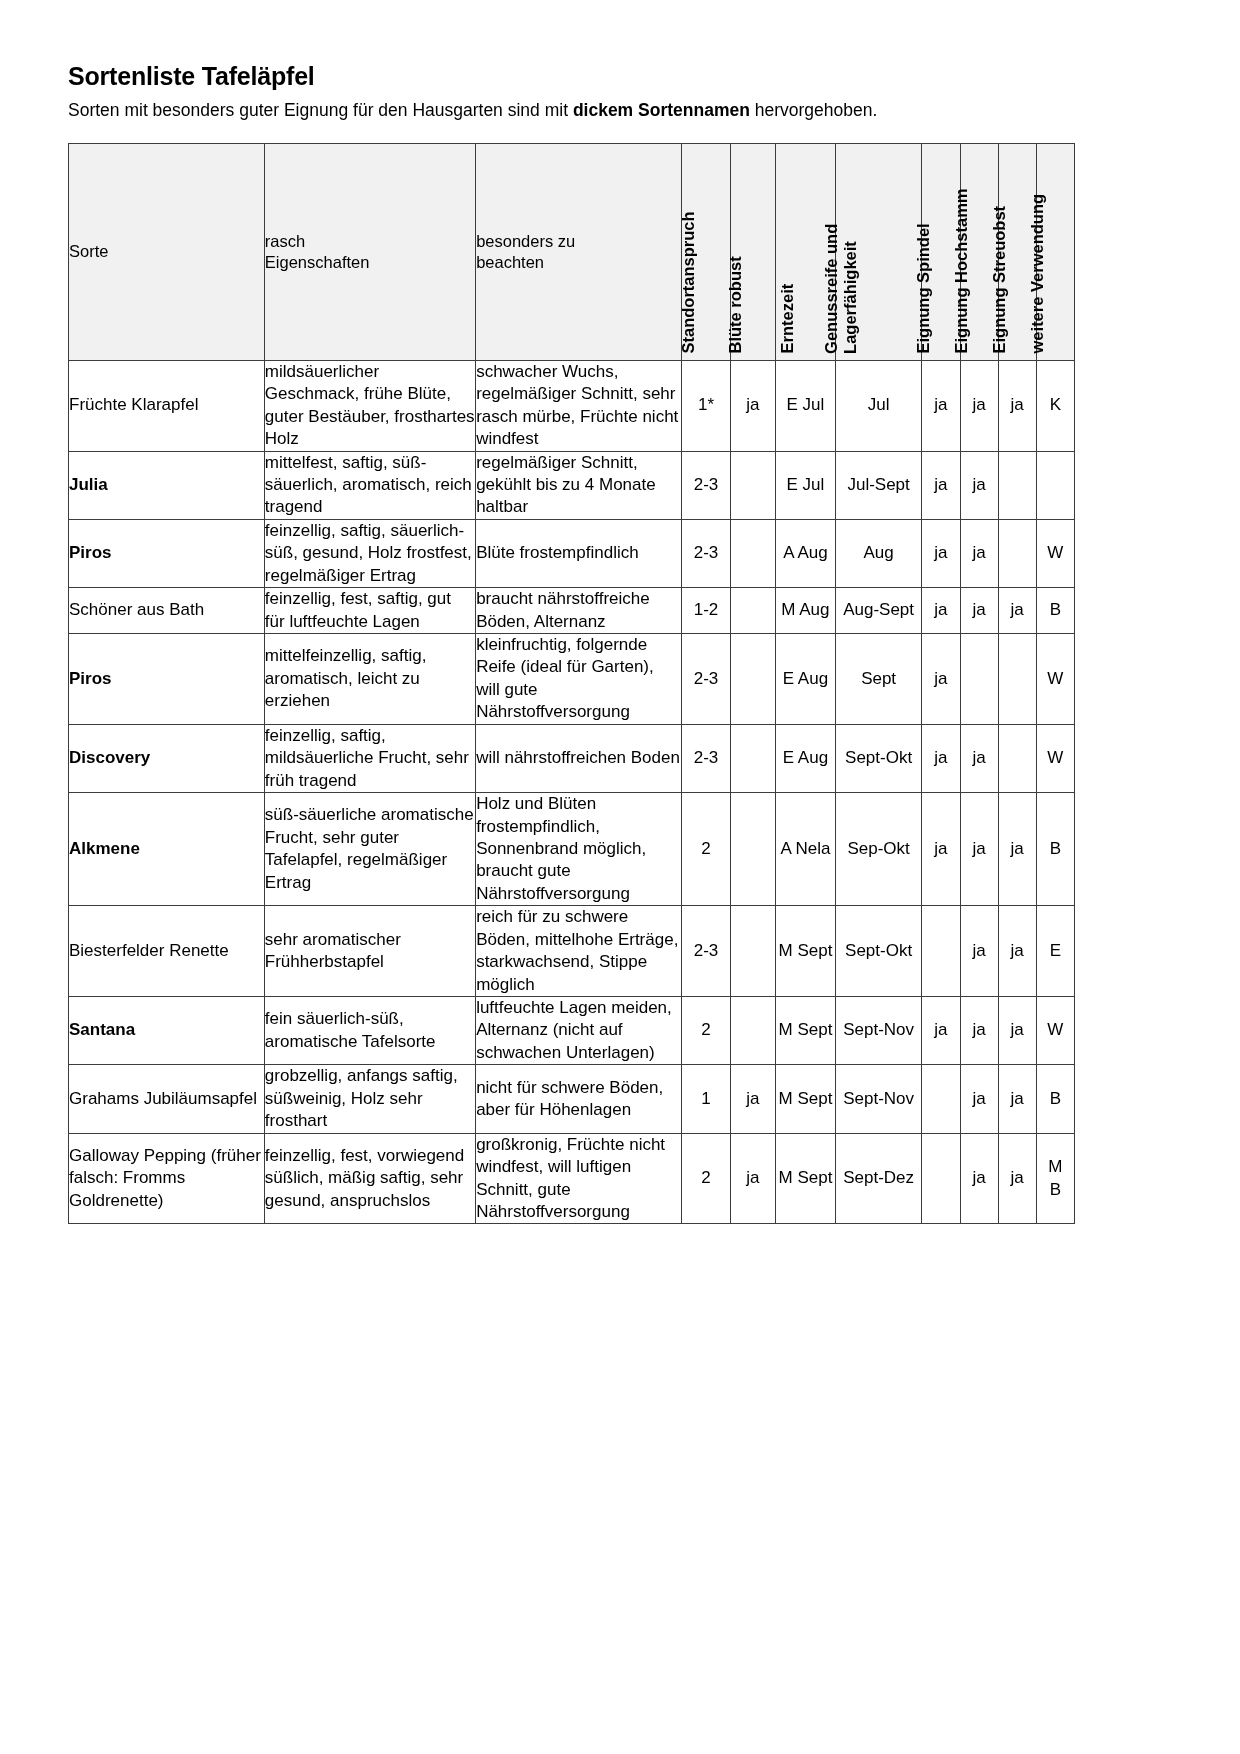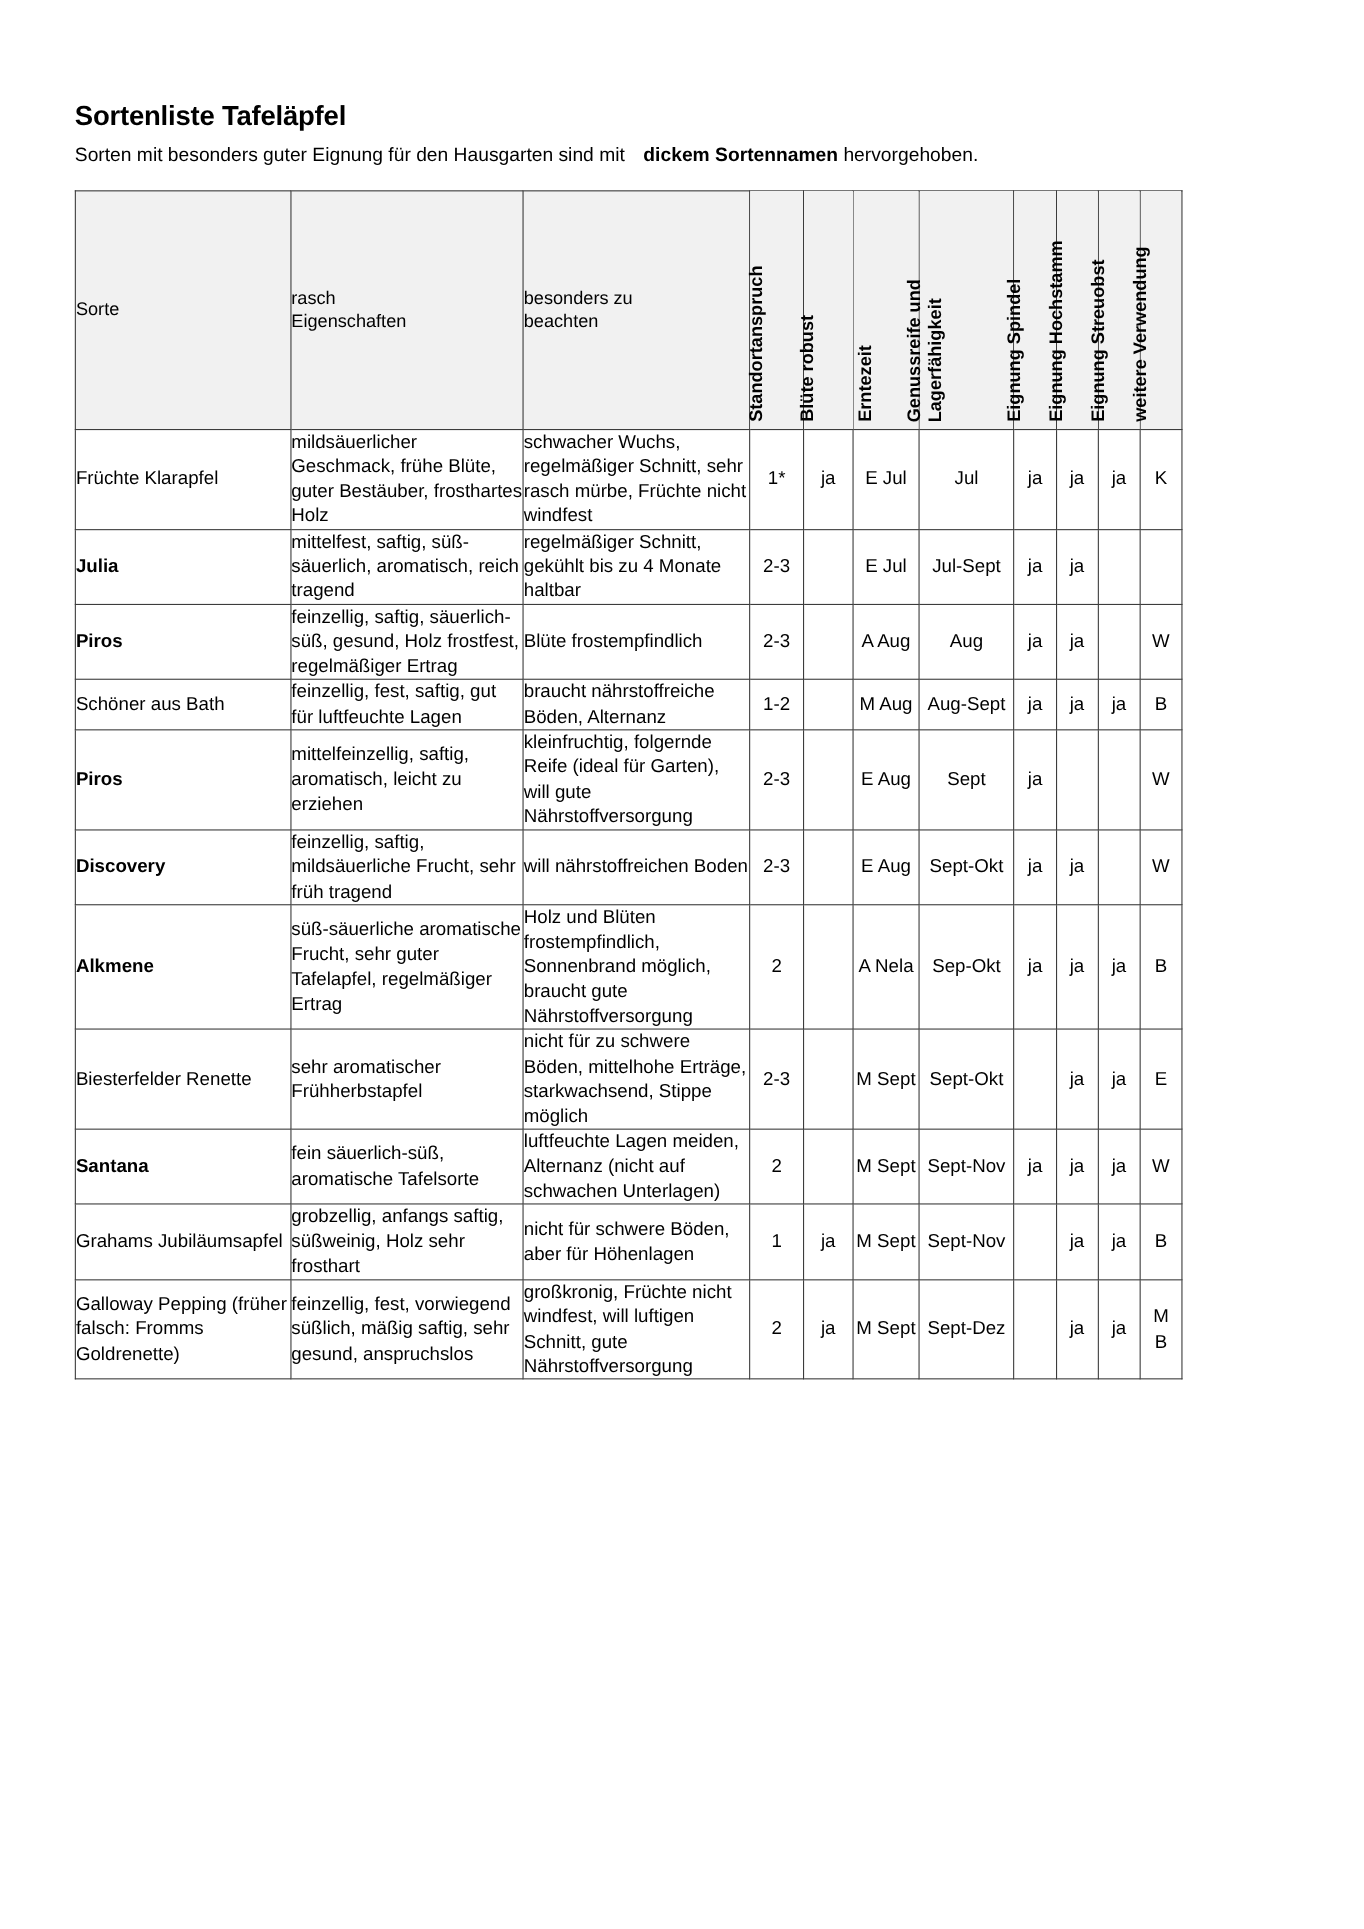--- a/index.html
+++ b/index.html
@@ -9,36 +9,36 @@
   }
   body {
     width: 1240px;
     height: 1754px;
     font-family: "Liberation Sans", sans-serif;
     color: #000000;
     position: relative;
     overflow: hidden;
   }
   .page {
-    padding: 92px 66px 0 68px;
+    padding: 62px 66px 0 68px;
     box-sizing: border-box;
   }
   .doc-title {
     font-size: 25px;
     font-weight: bold;
     letter-spacing: -0.2px;
     margin: 0 0 9px 0;
     line-height: 1.15;
   }
   .doc-subtitle {
     font-size: 17.5px;
     margin: 0 0 22px 0;
     line-height: 1.2;
   }
-  .doc-subtitle b { font-weight: bold; margin-left: 12px; }
+  .doc-subtitle b { font-weight: bold; }
 
   table.sorten {
     border-collapse: collapse;
     table-layout: fixed;
     width: 1007px;
     border: 1.6px solid #4a4a4a;
   }
   table.sorten td, table.sorten th {
     border: 1px solid #3c3c3c;
     padding: 0;
@@ -245,21 +245,21 @@
           <td class="c-center">A Nela</td>
           <td class="c-center">Sep-Okt</td>
           <td class="c-center">ja</td>
           <td class="c-center">ja</td>
           <td class="c-center">ja</td>
           <td class="c-center">B</td>
         </tr>
         <tr>
           <td class="c-sorte">Biesterfelder Renette</td>
           <td class="c-text">sehr aromatischer Frühherbstapfel</td>
-          <td class="c-text">nicht für zu schwere Böden, mittelhohe Erträge, starkwachsend, Stippe möglich</td>
+          <td class="c-text">reich für zu schwere Böden, mittelhohe Erträge, starkwachsend, Stippe möglich</td>
           <td class="c-center">2-3</td>
           <td class="c-center"></td>
           <td class="c-center">M Sept</td>
           <td class="c-center">Sept-Okt</td>
           <td class="c-center"></td>
           <td class="c-center">ja</td>
           <td class="c-center">ja</td>
           <td class="c-center">E</td>
         </tr>
         <tr>

